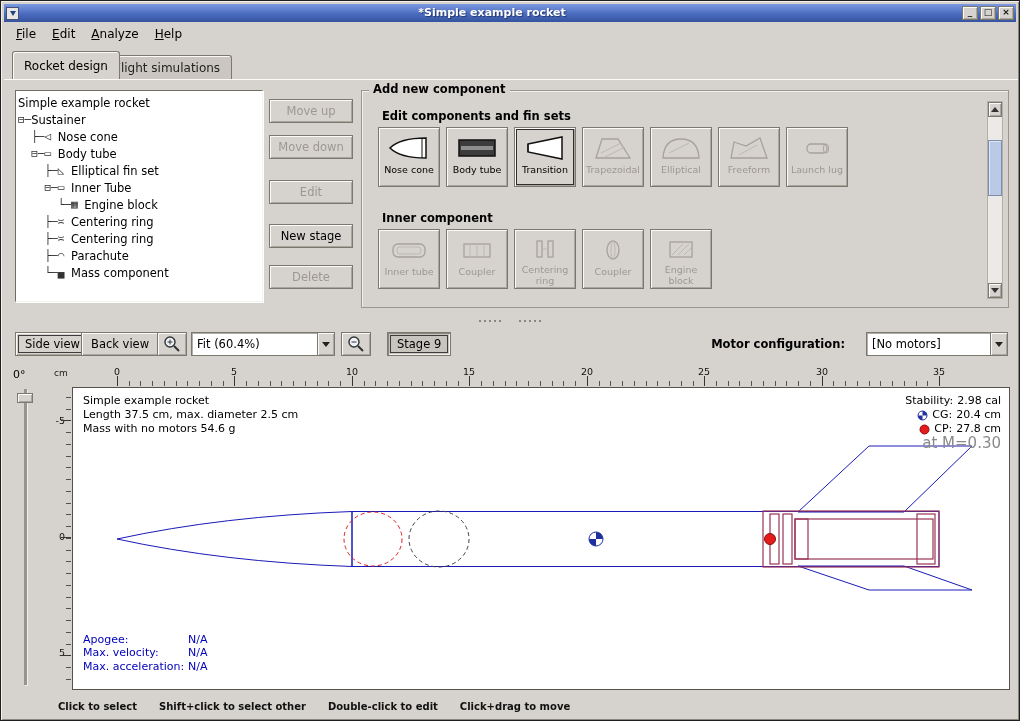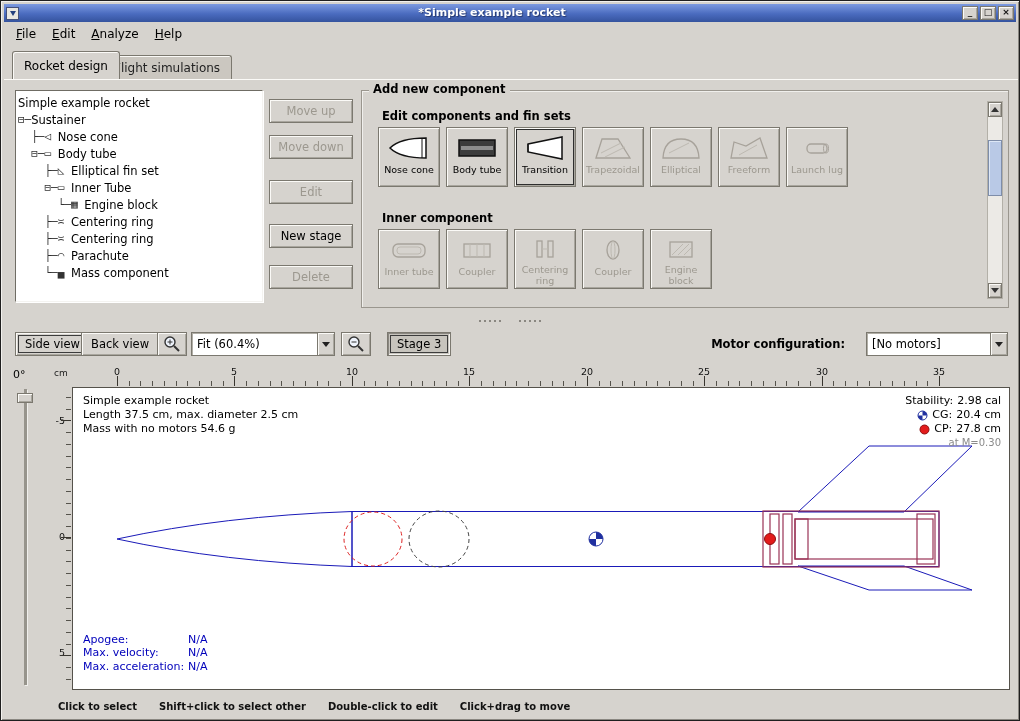--- a/index.html
+++ b/index.html
@@ -114,21 +114,21 @@
   .vruler .num { position:absolute; right:7px; font-size:9.5px; color:#111; }
   .v-ticks-minor { position:absolute; right:1px; top:10px; width:5px; height:286px;
                    background:repeating-linear-gradient(180deg,#55524b 0 1px, transparent 1px 11.745px); }
   .v-ticks-major { position:absolute; right:1px; top:33px; width:10px; height:260px;
                    background:repeating-linear-gradient(180deg,#38352f 0 1px, transparent 1px 117.45px); }
   .canvas { position:absolute; left:68px; top:22px; width:938px; height:303px; background:#fff;
             border:1px solid #55524b; }
   .info-block { position:absolute; left:10px; top:6px; font-size:11px; line-height:14px; color:#000; }
   .stab-block { position:absolute; right:8px; top:6px; text-align:right; font-size:11px; line-height:14px; color:#000; }
   .stab-row { display:flex; justify-content:flex-end; align-items:center; gap:4px; }
-  .mach-note { color:#8a8a8a; font-size:10px; }
+  .mach-note { color:#8a8a8a; font-size:15px; }
   .results { position:absolute; left:10px; bottom:16px; font-size:11px; line-height:13.5px; color:#0000bb; }
   .res-row { display:flex; }
   .res-row .rlabel { width:105px; }
 
   
   .statusbar { position:absolute; left:3px; top:694px; width:1014px; height:22px; display:flex;
                align-items:center; padding-left:54px; gap:22px; }
   .statusbar span { font-size:10px; font-weight:bold; color:#111; }
 </style>
 </head>
@@ -342,21 +342,21 @@
           <div class="tri-down"></div>
         </div>
     </div>
     <div class="bbtn icon-btn" style="left:337px;">
       <svg width="18" height="18" viewBox="0 0 18 18">
           <circle cx="7" cy="7" r="5" fill="#eef3fb" stroke="#333" stroke-width="1.4"></circle>
           <line x1="11" y1="11" x2="16" y2="16" stroke="#333" stroke-width="2"></line>
           <line x1="4.5" y1="7" x2="9.5" y2="7" stroke="#333"></line>
         </svg>
     </div>
-    <div class="bbtn vt-btn pressed focused" style="left:383px;">Stage 3</div>
+    <div class="bbtn vt-btn pressed focused" style="left:383px;">Stage 9</div>
 
     <div class="motor-group">
       <div class="motor-label">Motor configuration:</div>
       <div class="combo" style="position:static; width:142px; height:24px;">
         <div class="val">[No motors]</div>
         <div class="arrow-btn">
             <div class="tri-down"></div>
           </div>
       </div>
     </div>

